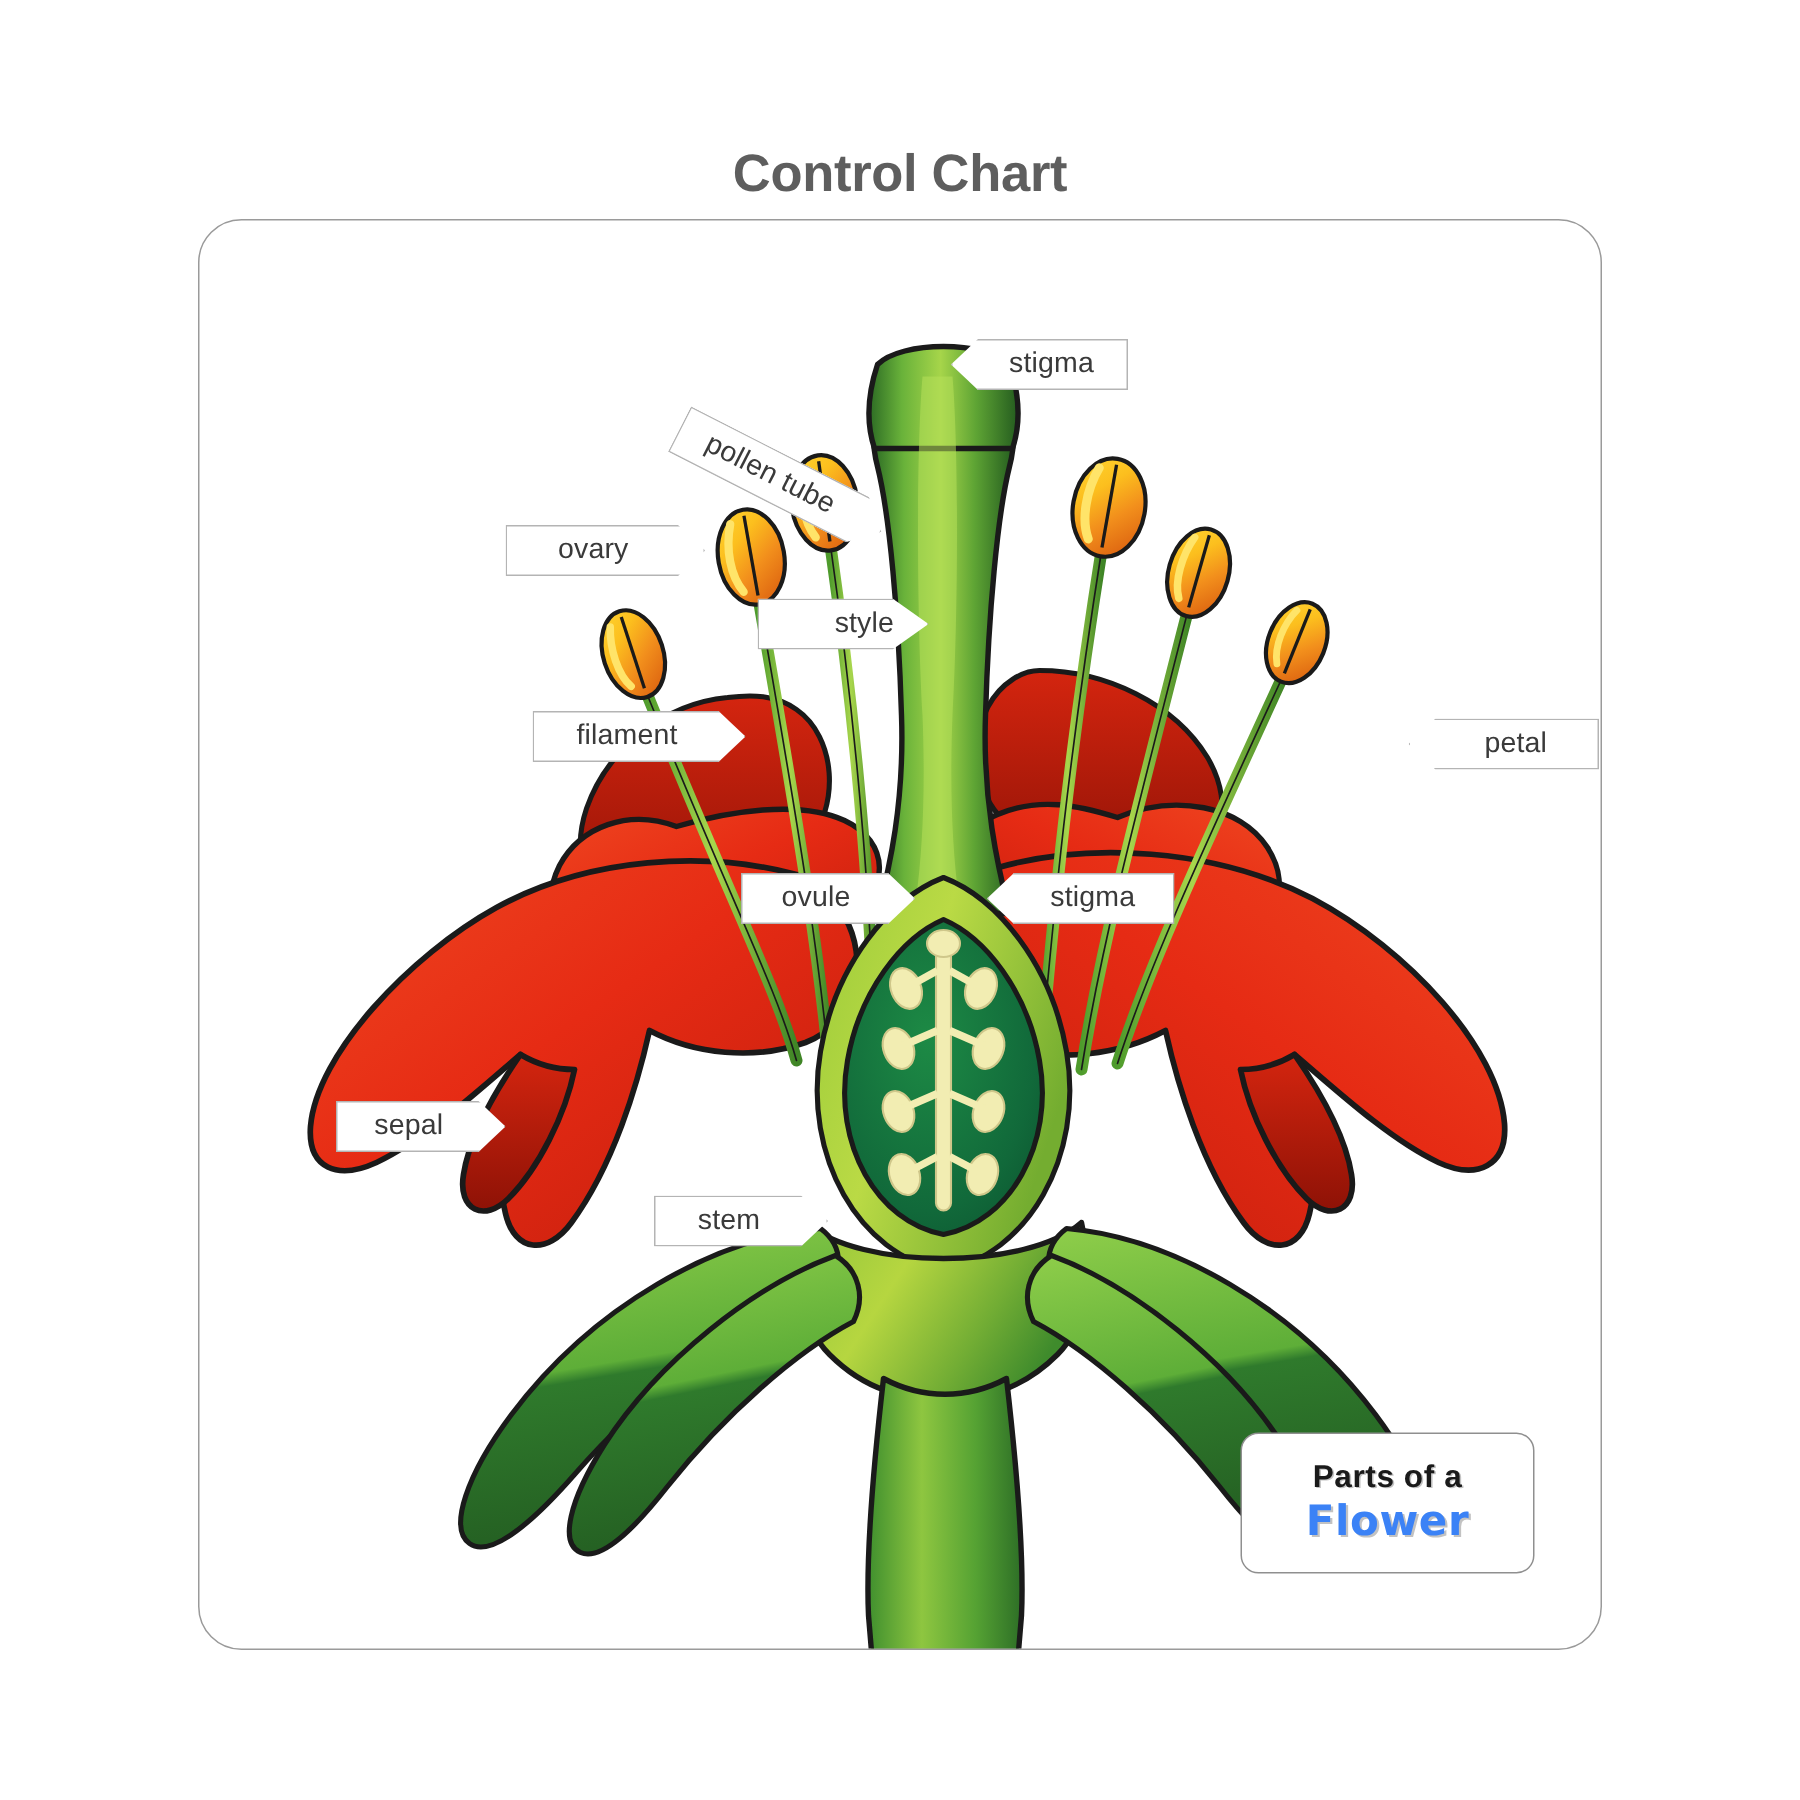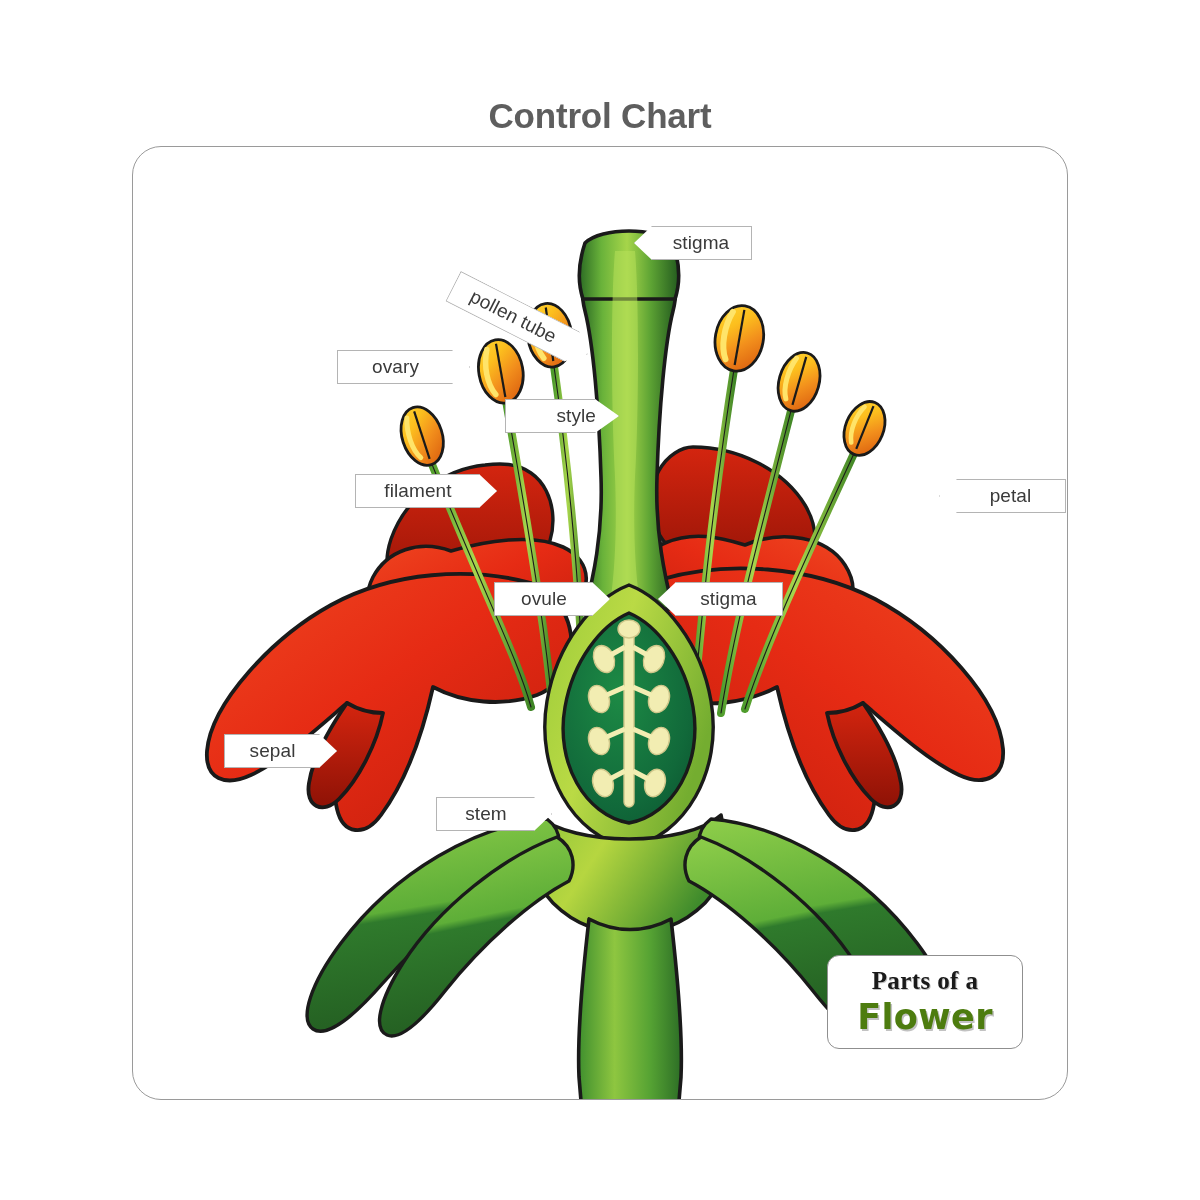--- a/index.html
+++ b/index.html
@@ -99,33 +99,33 @@
     border: 1.8px solid #8f8f8f;
     border-radius: 12px;
     background: #ffffff;
     display: flex;
     flex-direction: column;
     align-items: center;
     justify-content: center;
     box-sizing: border-box;
   }
   #caption-line1 {
-    font-family: Liberation Serif, serif;
+    font-family: Liberation Sans, sans-serif;
     font-weight: bold;
-    font-size: 25px;
+    font-size: 21px;
     color: #1a1a1a;
     letter-spacing: 0.4px;
     line-height: 1.1;
     text-shadow: 1px 1px 0 rgba(120,120,120,0.45);
   }
   #caption-line2 {
     font-family: "DejaVu Sans", sans-serif;
     font-weight: bold;
-    font-size: 35px;
-    color: #4d7c0f;
+    font-size: 28px;
+    color: #3b82f6;
     letter-spacing: 0.4px;
     line-height: 1.15;
     margin-top: 2px;
     text-shadow: 1.5px 1.5px 0 rgba(120,120,120,0.45);
   }
 </style>
 </head>
 <body>
 
 <div id="page-title">Control Chart</div>

